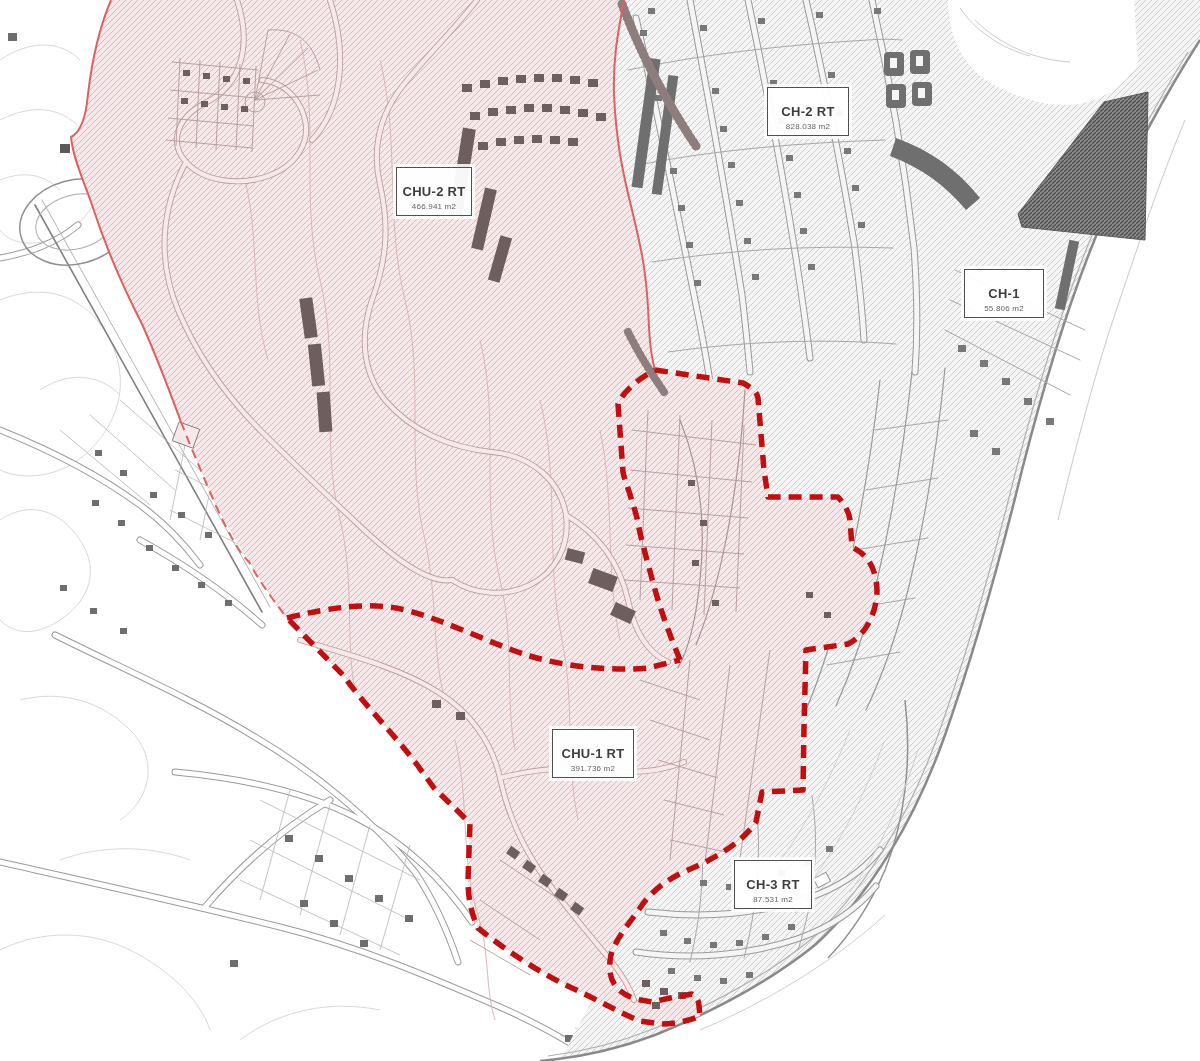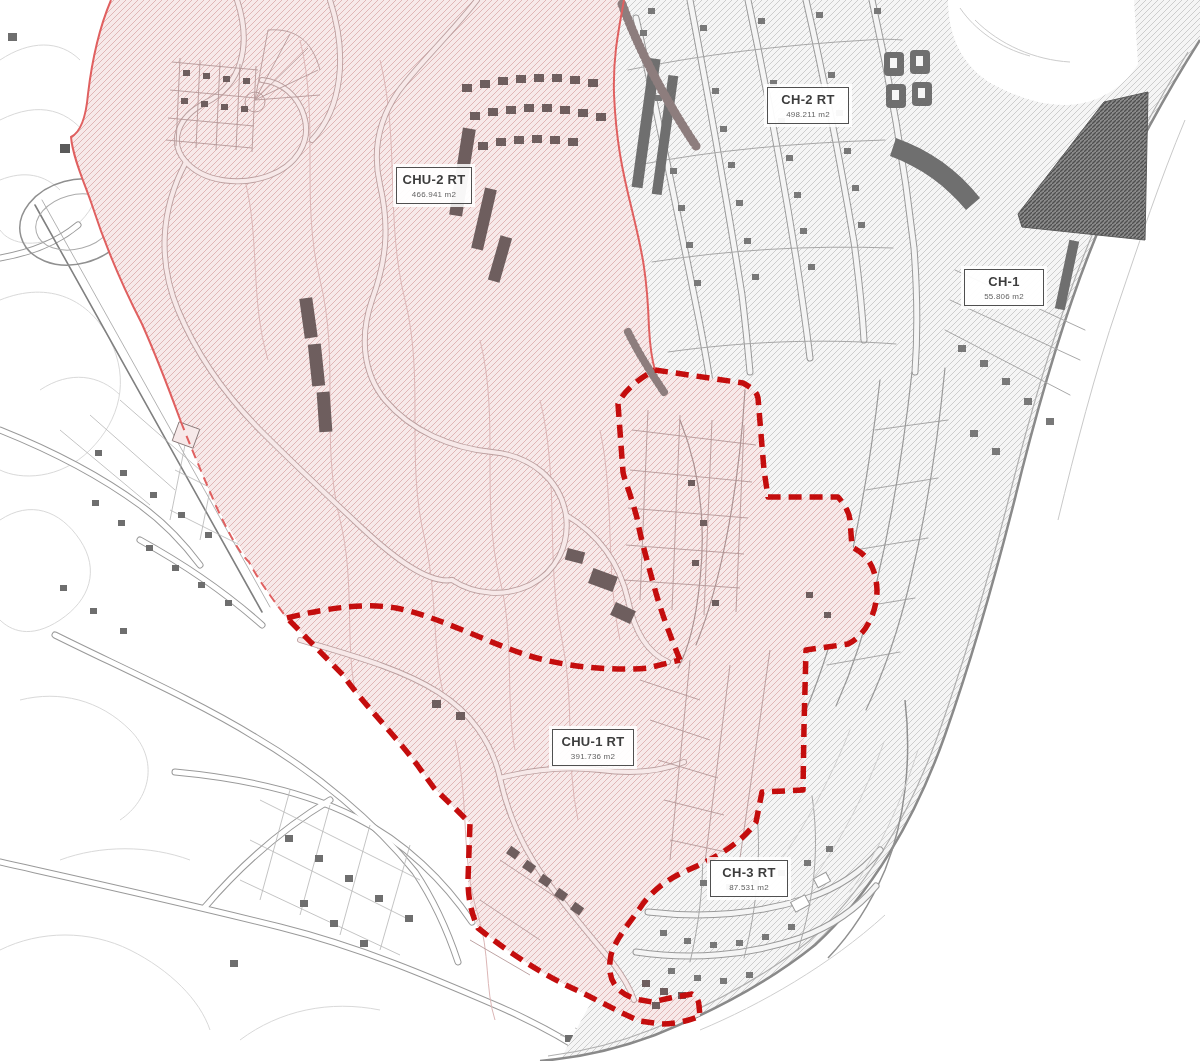--- a/index.html
+++ b/index.html
@@ -9,28 +9,28 @@
 
   
   .thick-red{fill:none;stroke:var(--boundary_red,#c40d0d);stroke-width:5.5;stroke-dasharray:13 8;stroke-linecap:butt;stroke-linejoin:round;}
   .thin-red{fill:none;stroke:var(--boundary_thin,#e06060);stroke-width:2;}
   .thin-red-dash{fill:none;stroke:var(--boundary_thin,#e06060);stroke-width:2;stroke-dasharray:9 6;}
 
   
   .zone-label{position:absolute;background:rgba(255,255,255,.95);
       border:1.5px solid var(--label_border,#4f4f4f);
       box-shadow:0 0 0 3px rgba(255,255,255,.85);
-      text-align:center;padding:5px 2px 4px;z-index:5;}
+      text-align:center;padding:17px 2px 4px;z-index:5;}
   .zl-title{font-size:13px;font-weight:bold;color:#3d3d3d;letter-spacing:.3px;line-height:1.1;}
   .zl-area{font-size:8px;color:#636363;margin-top:3px;letter-spacing:.2px;}
   .lbl-chu2{left:352px;top:167px;width:70px;margin-left:44px;}
   .lbl-ch2{left:767px;top:87px;width:76px;}
   .lbl-ch1{left:964px;top:269px;width:74px;}
   .lbl-chu1{left:552px;top:729px;width:76px;}
-  .lbl-ch3{left:710px;top:860px;width:72px;}
+  .lbl-ch3{left:734px;top:860px;width:72px;}
 </style>
 </head>
 <body>
 
 <div class="stage">
 
 <svg width="1200" height="1061" viewBox="0 0 1200 1061">
   <defs>
     <pattern id="hp" width="6" height="6" patternUnits="userSpaceOnUse">
       <rect width="6" height="6" fill="#f7e9e9"></rect>
@@ -412,21 +412,21 @@
     <path class="thick-red" d="M680,660 C671,638 661,612 654,586 C647,560 641,540 637,518 C630,492 624,479 623,472 L618,404 C624,390 640,378 655,370"></path>
   </g>
 </svg>
 
 <div class="zone-label lbl-chu2">
   <div class="zl-title">CHU-2 RT</div>
   <div class="zl-area">466.941 m2</div>
 </div>
 <div class="zone-label lbl-ch2">
   <div class="zl-title">CH-2 RT</div>
-  <div class="zl-area">498.211 m2</div>
+  <div class="zl-area">828.038 m2</div>
 </div>
 <div class="zone-label lbl-ch1">
   <div class="zl-title">CH-1</div>
   <div class="zl-area">55.806 m2</div>
 </div>
 <div class="zone-label lbl-chu1">
   <div class="zl-title">CHU-1 RT</div>
   <div class="zl-area">391.736 m2</div>
 </div>
 <div class="zone-label lbl-ch3">

